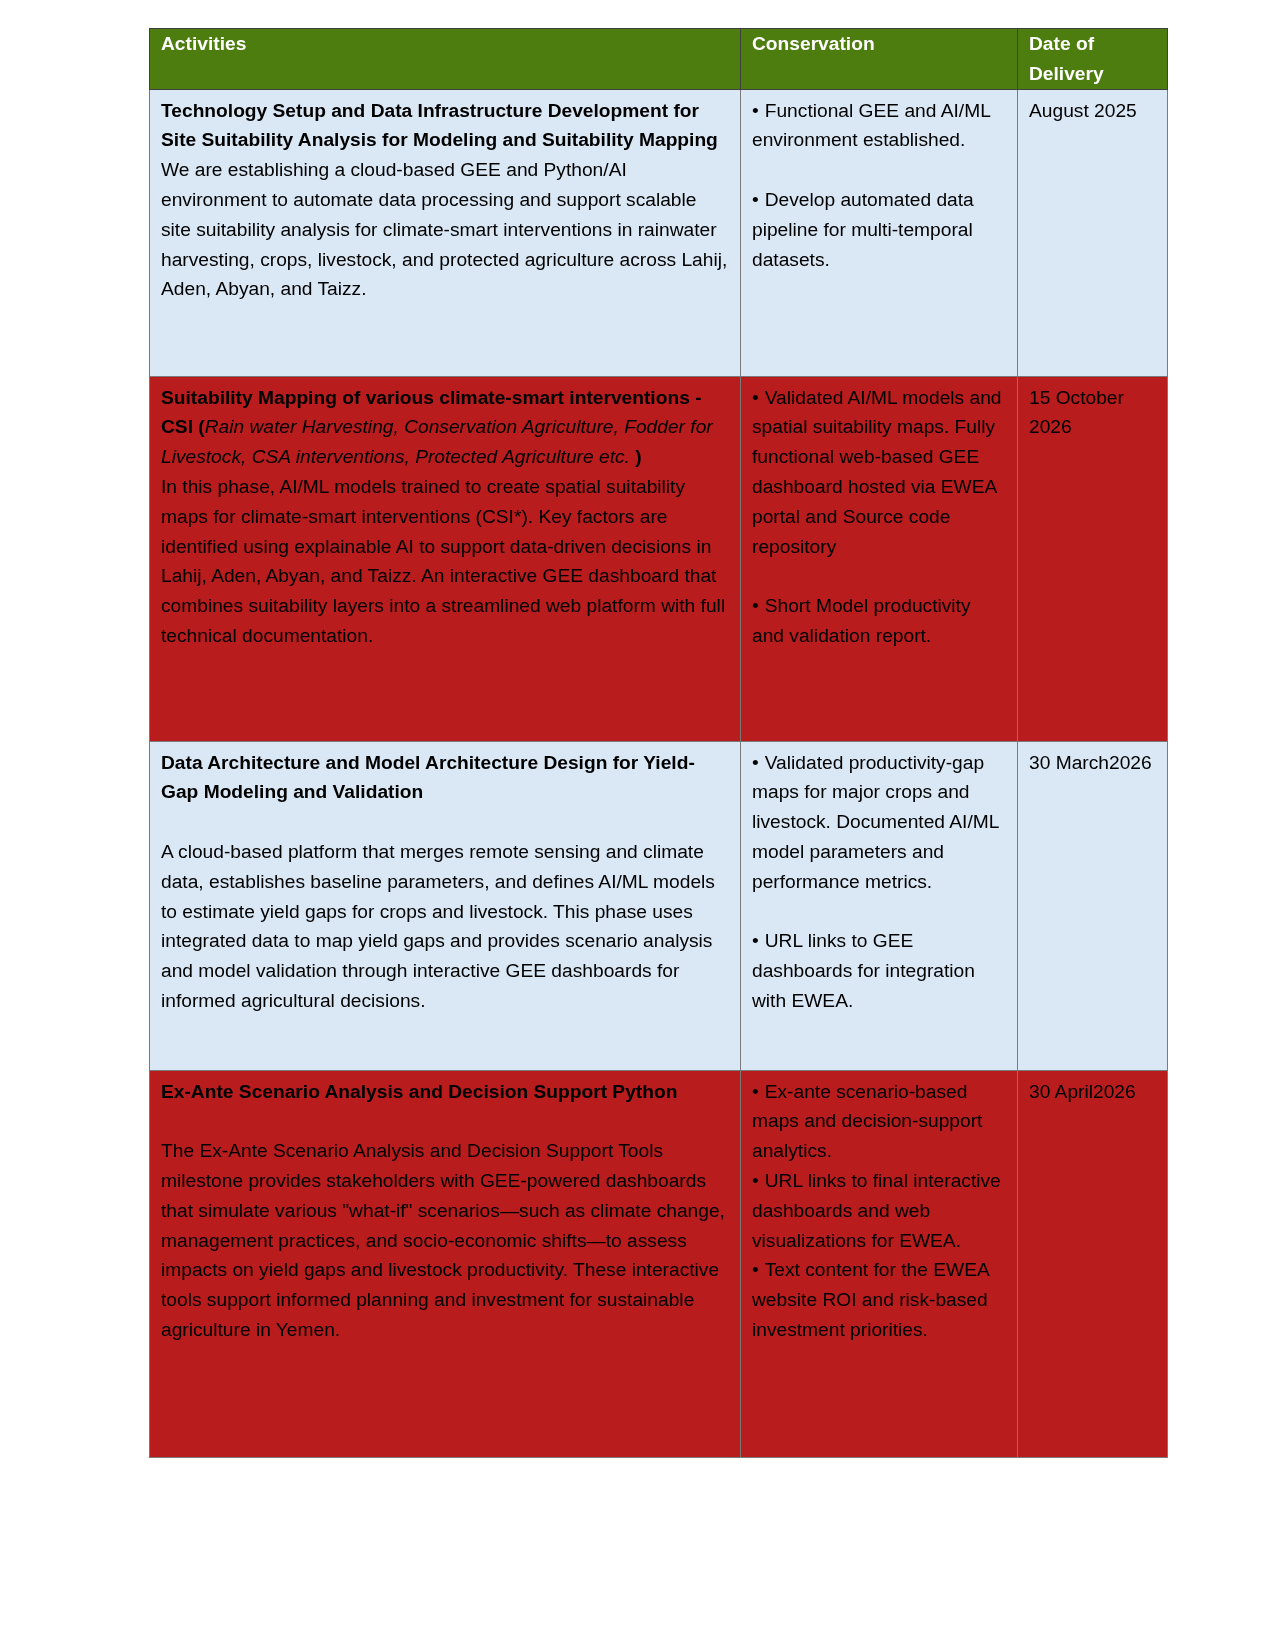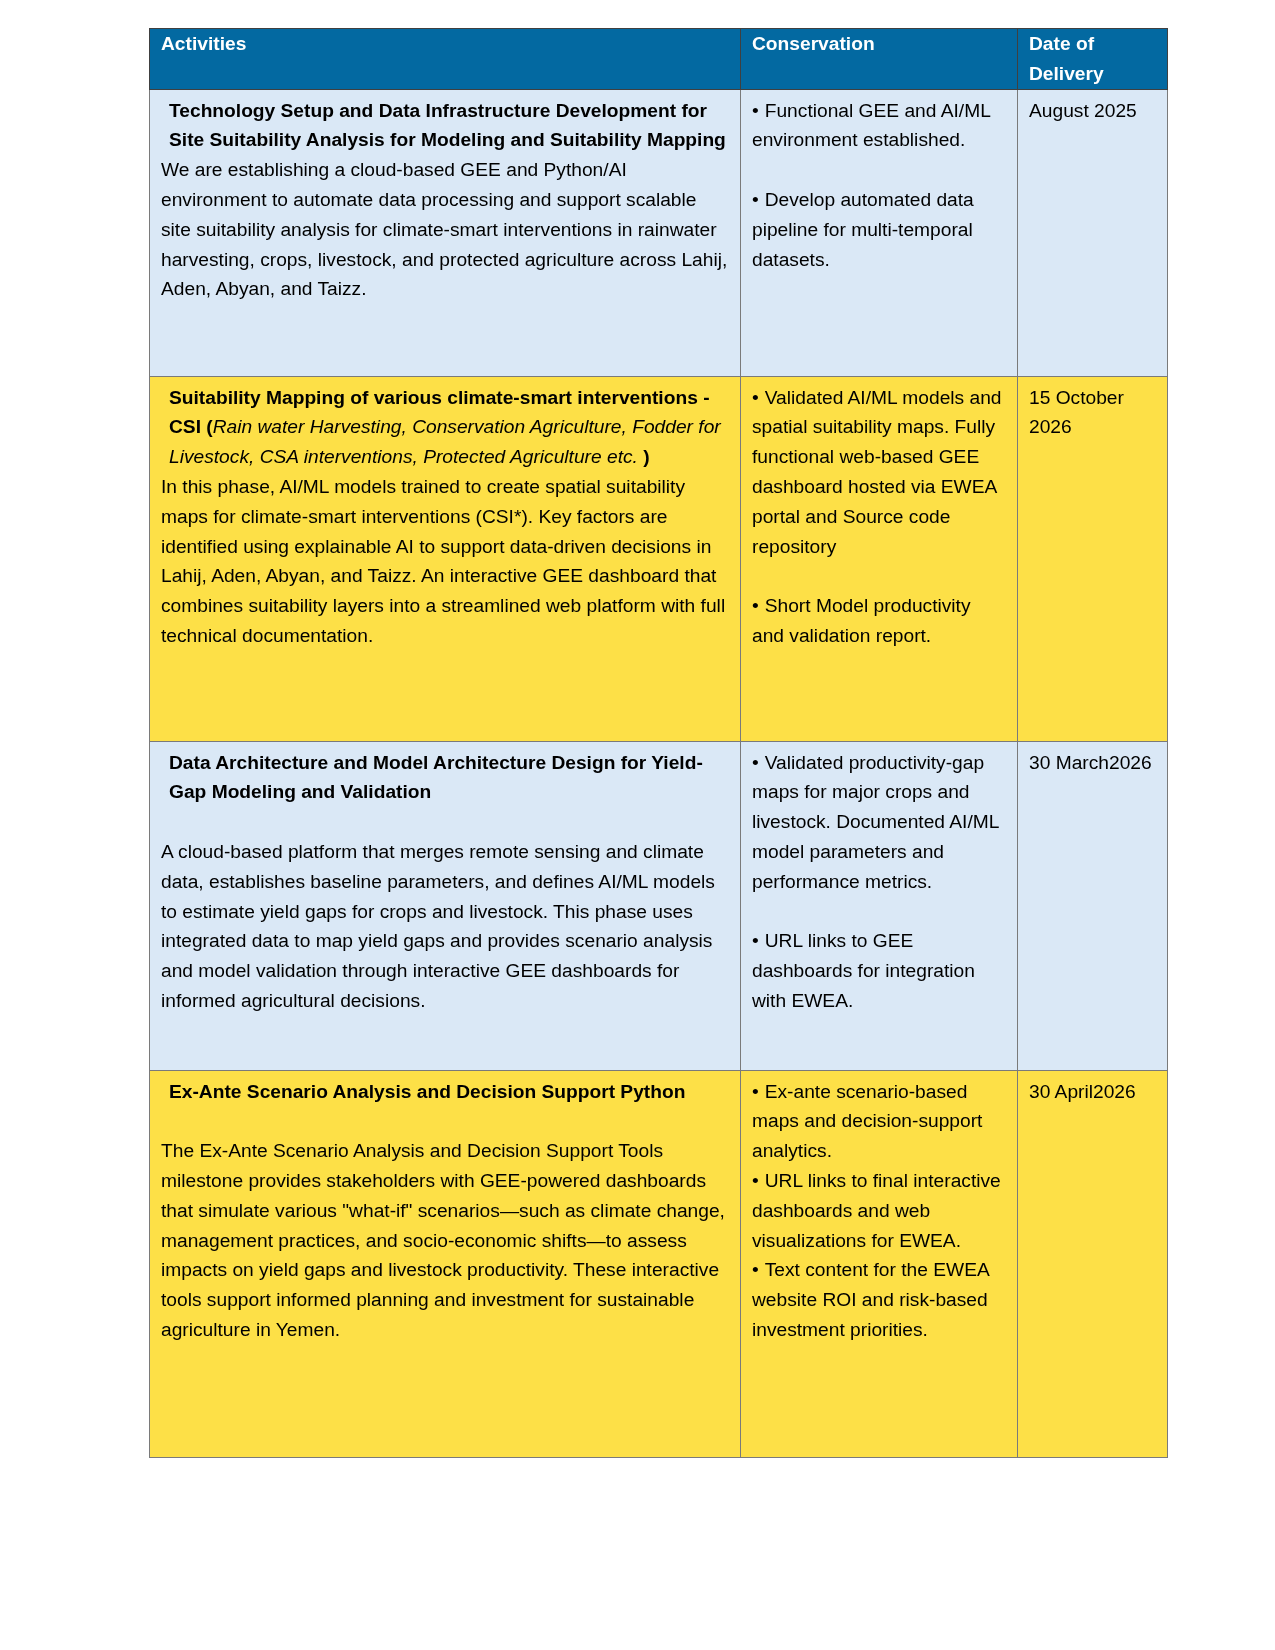--- a/index.html
+++ b/index.html
@@ -6,29 +6,29 @@
   body { width: 1275px; height: 1650px; position: relative; overflow: hidden;
          font-family: "Liberation Sans", sans-serif; color: #000; }
   .tbl { position: absolute; left: 149px; top: 28px; width: 1018px;
          border-collapse: collapse; table-layout: fixed; }
   .tbl td, .tbl th { border: 1.5px solid #7a7a7a; vertical-align: top;
          padding: 6px 10px 0 11px; font-size: 19.2px; line-height: 29.8px;
          text-align: left; word-wrap: break-word; }
   .tbl col.c1 { width: 591px; }
   .tbl col.c2 { width: 277px; }
   .tbl col.c3 { width: 150px; }
-  .tbl thead th { background: #0369a1; color: #ffffff; font-weight: bold; height: 55px;
+  .tbl thead th { background: #4d7c0f; color: #ffffff; font-weight: bold; height: 55px;
          padding-top: 0px; border-color: #404040; }
   .tbl tr.shade td { background: #dae8f6; }
-  .tbl tr.plain td { background: #fde047; }
+  .tbl tr.plain td { background: #b91c1c; }
   .tbl tr.r1 td { height: 280px; }
   .tbl tr.r2 td { height: 358px; }
   .tbl tr.r3 td { height: 322px; }
   .tbl tr.r4 td { height: 380px; }
-  .title { font-weight: bold; display: block; margin-left: 8px; }
+  .title { font-weight: bold; display: block; }
   .it { font-style: italic; font-weight: normal; }
   .para { display: block; }
   .gap { display: block; height: 29.8px; }
   .bul { display: block; }
   .bul .dot { margin-right: 6px; }
 </style>
 </head>
 <body>
 
 <table class="tbl">

